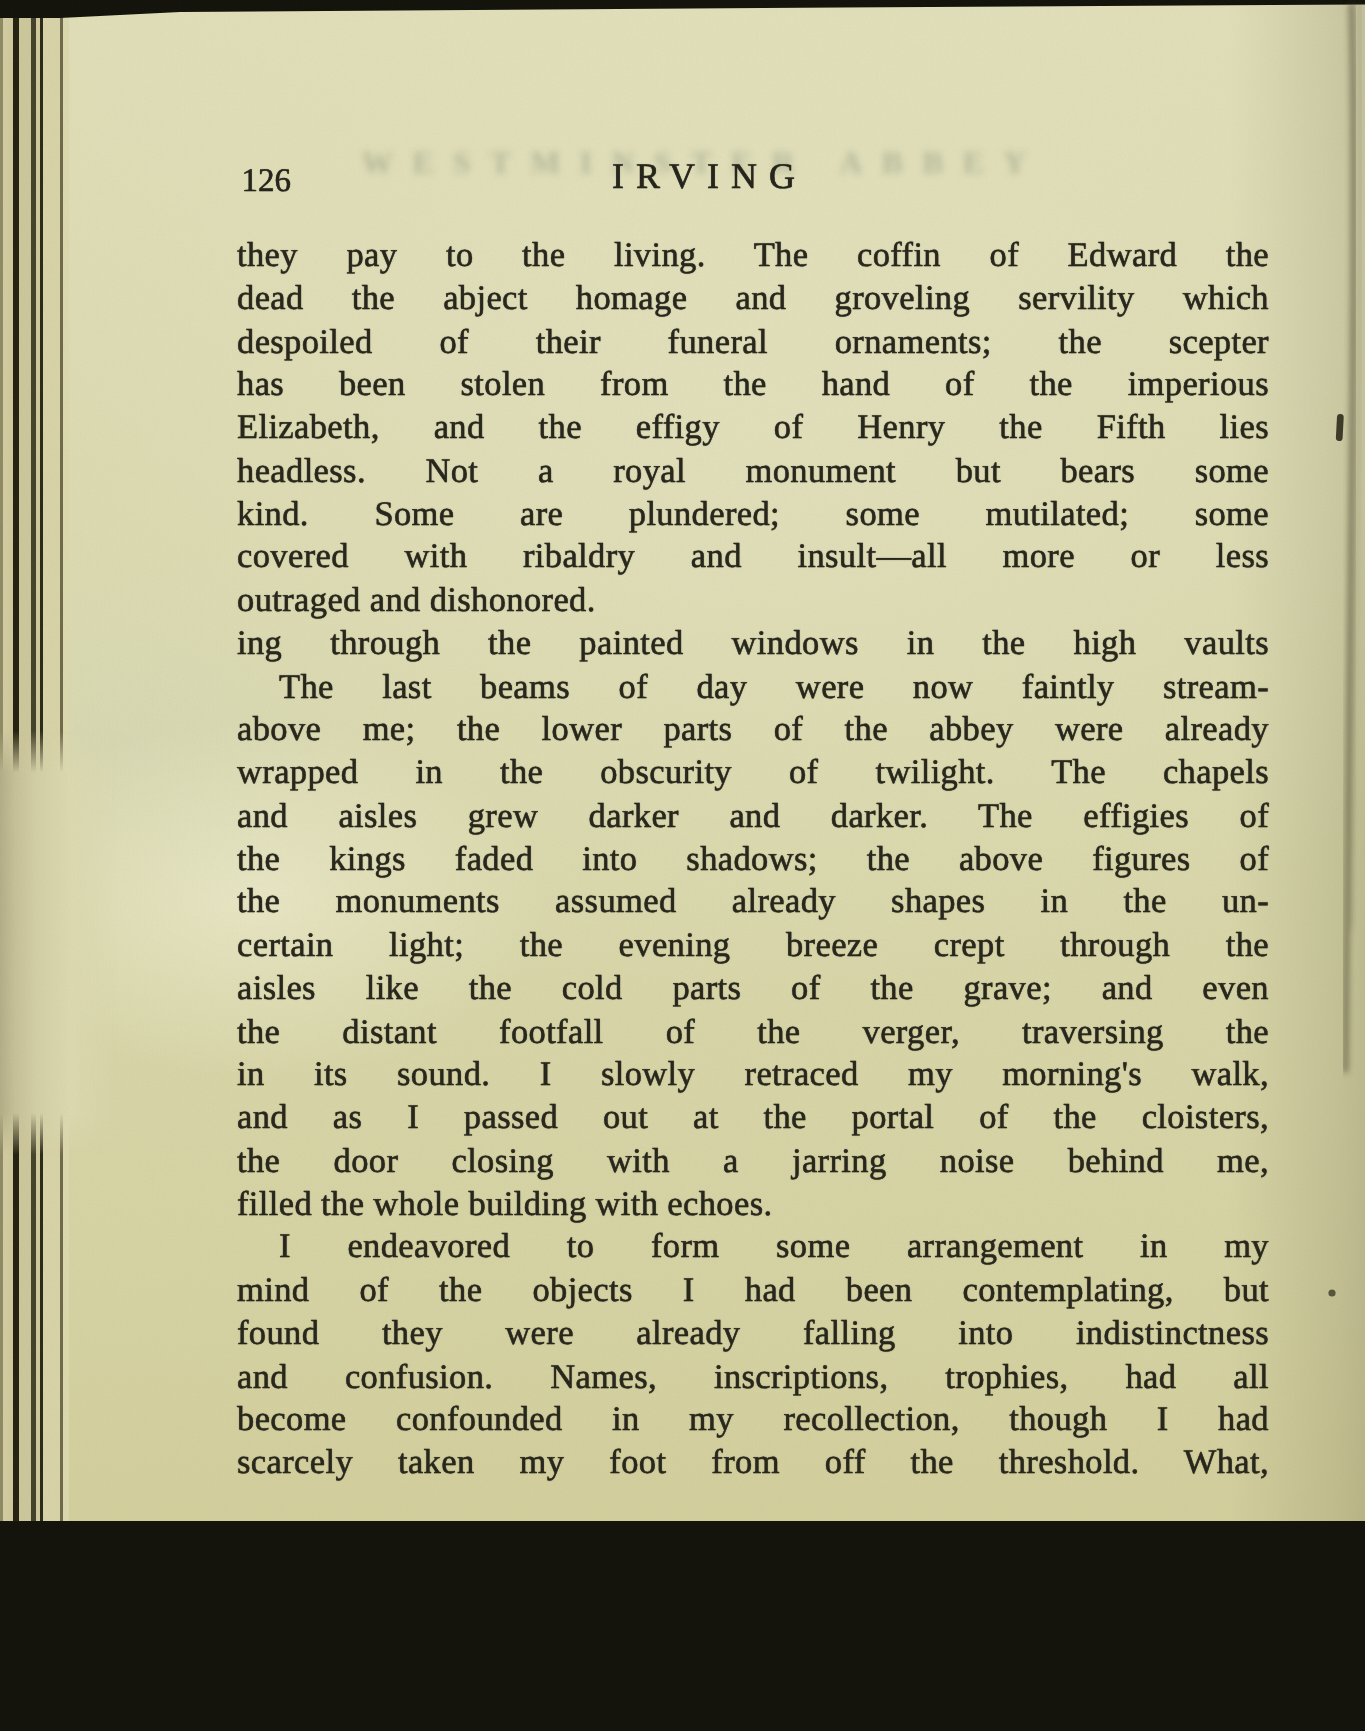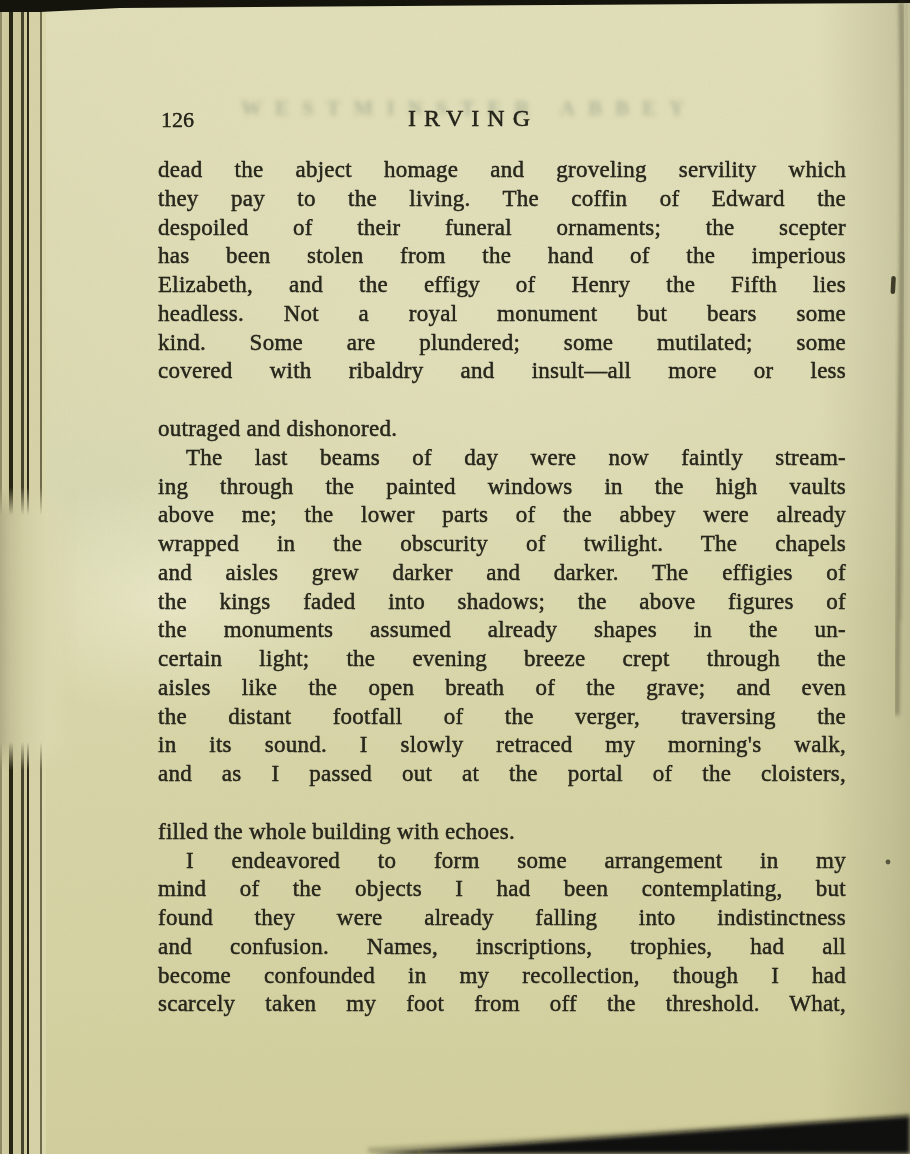--- a/index.html
+++ b/index.html
@@ -1,17 +1,17 @@
 <!DOCTYPE html>
 <html><head>
 <meta charset="utf-8">
 <style>
   html,body{margin:0;padding:0;background:#15140c;}
   .photo{
-    position:relative;width:910px;height:1154px;overflow:hidden;
+    position:relative;width:910px;height:1014px;overflow:hidden;
     font-family:"Liberation Serif","DejaVu Serif",serif;
     background:
       radial-gradient(ellipse 280px 170px at 170px 600px, rgba(245,243,218,.55), rgba(245,243,218,0) 70%),
       radial-gradient(ellipse 300px 200px at 90px 500px, rgba(205,216,200,.22), rgba(205,216,200,0) 70%),
       radial-gradient(ellipse 750px 520px at 55% 28%, rgba(233,232,202,.45), rgba(233,232,202,0) 75%),
       linear-gradient(90deg, rgba(0,0,0,0) 90%, rgba(92,87,56,.16) 98%, rgba(92,87,56,.22) 100%),
       linear-gradient(180deg,#e1dfb9 0%,#dcdab0 28%,#d9d7aa 58%,#d6d3a4 84%,#d3cf9d 100%);
     background-color:#d9d7ab;
   }
   
@@ -62,21 +62,21 @@
   .textblock{
     position:absolute;left:158px;top:156px;width:688px;
     font-size:23px;color:#26251b;letter-spacing:.25px;
     -webkit-text-stroke:.3px #26251b;
     text-shadow:0 0 .8px rgba(38,36,24,.65);
   }
   .ln{
     display:block;height:28.75px;line-height:28.75px;
     text-align:justify;text-align-last:justify;white-space:nowrap;
   }
-  .ln.end{text-align-last:left;margin-top:29px;}
+  .ln.end{text-align-last:left;}
   .ln.ind{text-indent:28px;}
   .overlay{position:absolute;left:0;top:0;pointer-events:none;}
   .grain{position:absolute;left:0;top:0;pointer-events:none;opacity:.6;}
 </style>
 </head>
 <body>
 
 <div class="photo">
 
   <div class="page-stack"></div>
@@ -84,42 +84,43 @@
   <div class="edge-top"></div>
 
   <div class="ghost-header">WESTMINSTER ABBEY</div>
 
   <div class="header-row">
     <span class="pagenum">126</span>
     <span class="running">IRVING</span>
   </div>
 
   <div class="textblock">
+    <div class="ln">they pay to the living.  The coffin of Edward the</div>
     <div class="ln">dead the abject homage and groveling servility which</div>
-    <div class="ln">they pay to the living.  The coffin of Edward the</div>
     <div class="ln">despoiled of their funeral ornaments; the scepter</div>
     <div class="ln">has been stolen from the hand of the imperious</div>
     <div class="ln">Elizabeth, and the effigy of Henry the Fifth lies</div>
     <div class="ln">headless.  Not a royal monument but bears some</div>
     <div class="ln">kind.  Some are plundered; some mutilated; some</div>
     <div class="ln">covered with ribaldry and insult—all more or less</div>
     <div class="ln end">outraged and dishonored.</div>
 
+    <div class="ln">ing through the painted windows in the high vaults</div>
     <div class="ln ind">The last beams of day were now faintly stream-</div>
-    <div class="ln">ing through the painted windows in the high vaults</div>
     <div class="ln">above me; the lower parts of the abbey were already</div>
     <div class="ln">wrapped in the obscurity of twilight.  The chapels</div>
     <div class="ln">and aisles grew darker and darker.  The effigies of</div>
     <div class="ln">the kings faded into shadows; the above figures of</div>
     <div class="ln">the monuments assumed already shapes in the un-</div>
     <div class="ln">certain light; the evening breeze crept through the</div>
-    <div class="ln">aisles like the open breath of the grave; and even</div>
+    <div class="ln">aisles like the cold parts of the grave; and even</div>
     <div class="ln">the distant footfall of the verger, traversing the</div>
     <div class="ln">in its sound.  I slowly retraced my morning's walk,</div>
     <div class="ln">and as I passed out at the portal of the cloisters,</div>
+    <div class="ln">the door closing with a jarring noise behind me,</div>
     <div class="ln end">filled the whole building with echoes.</div>
 
     <div class="ln ind">I endeavored to form some arrangement in my</div>
     <div class="ln">mind of the objects I had been contemplating, but</div>
     <div class="ln">found they were already falling into indistinctness</div>
     <div class="ln">and confusion.  Names, inscriptions, trophies, had all</div>
     <div class="ln">become confounded in my recollection, though I had</div>
     <div class="ln">scarcely taken my foot from off the threshold.  What,</div>
   </div>
 

